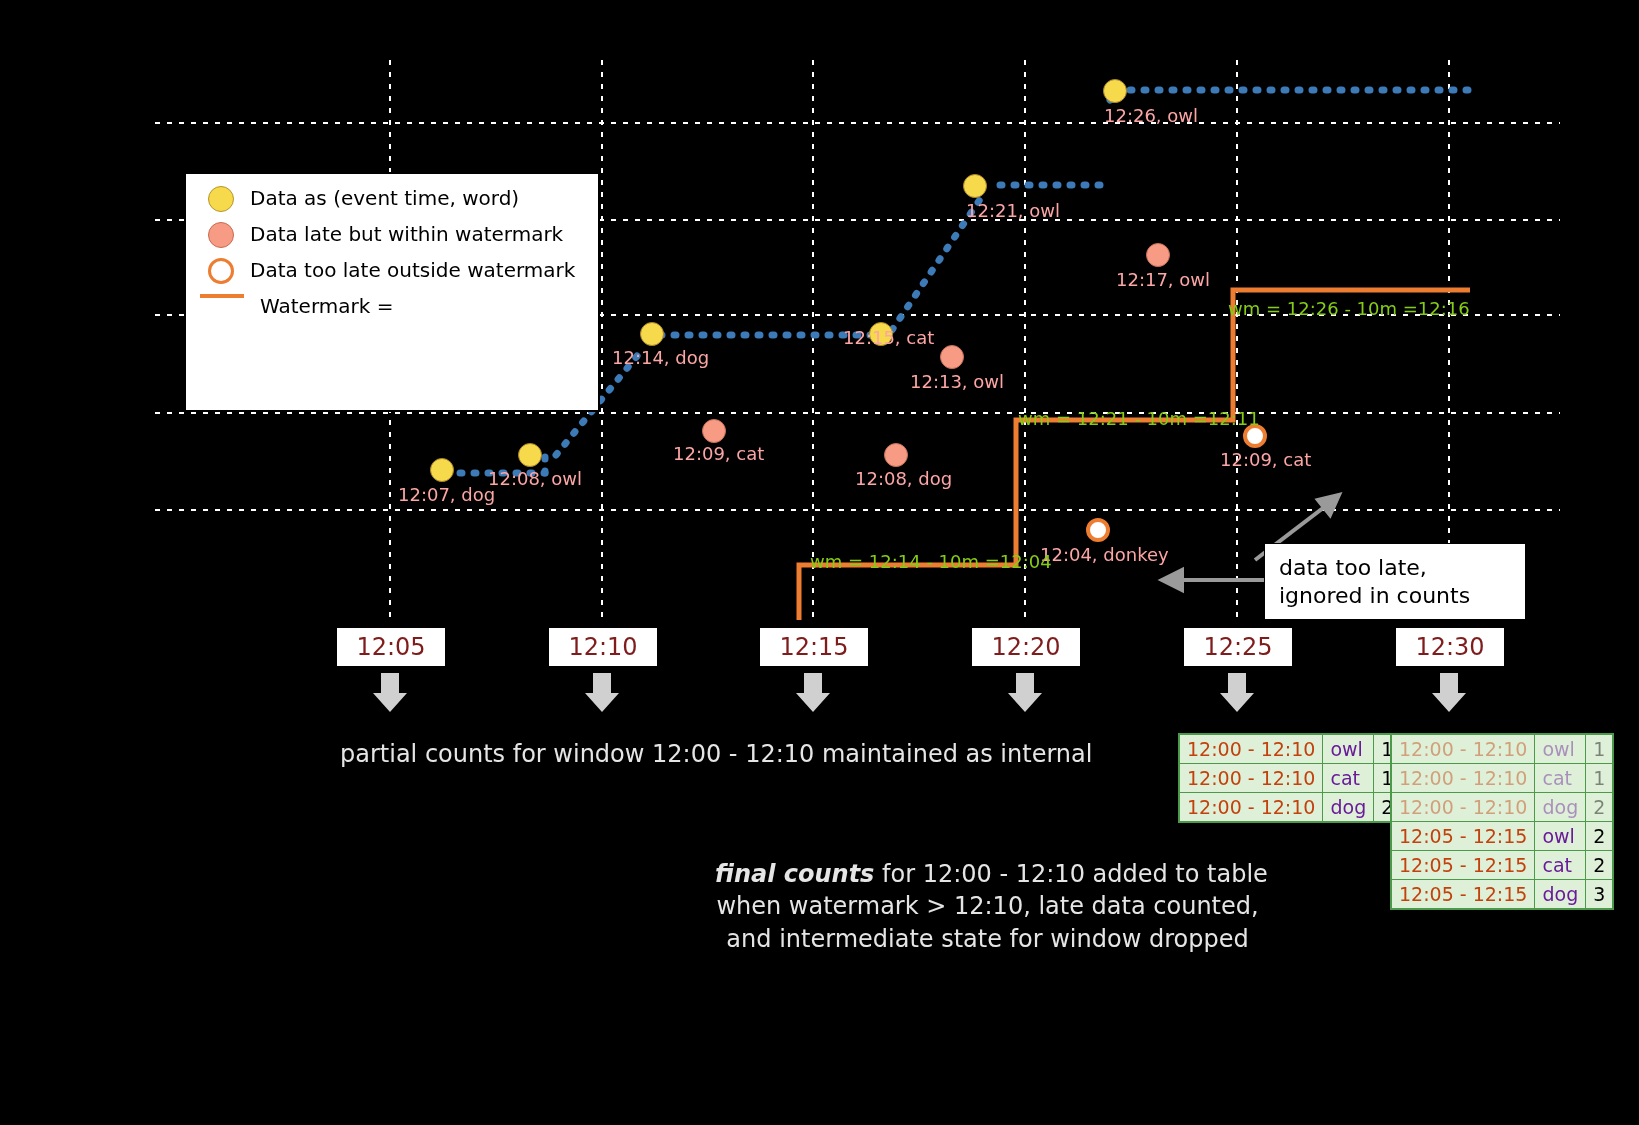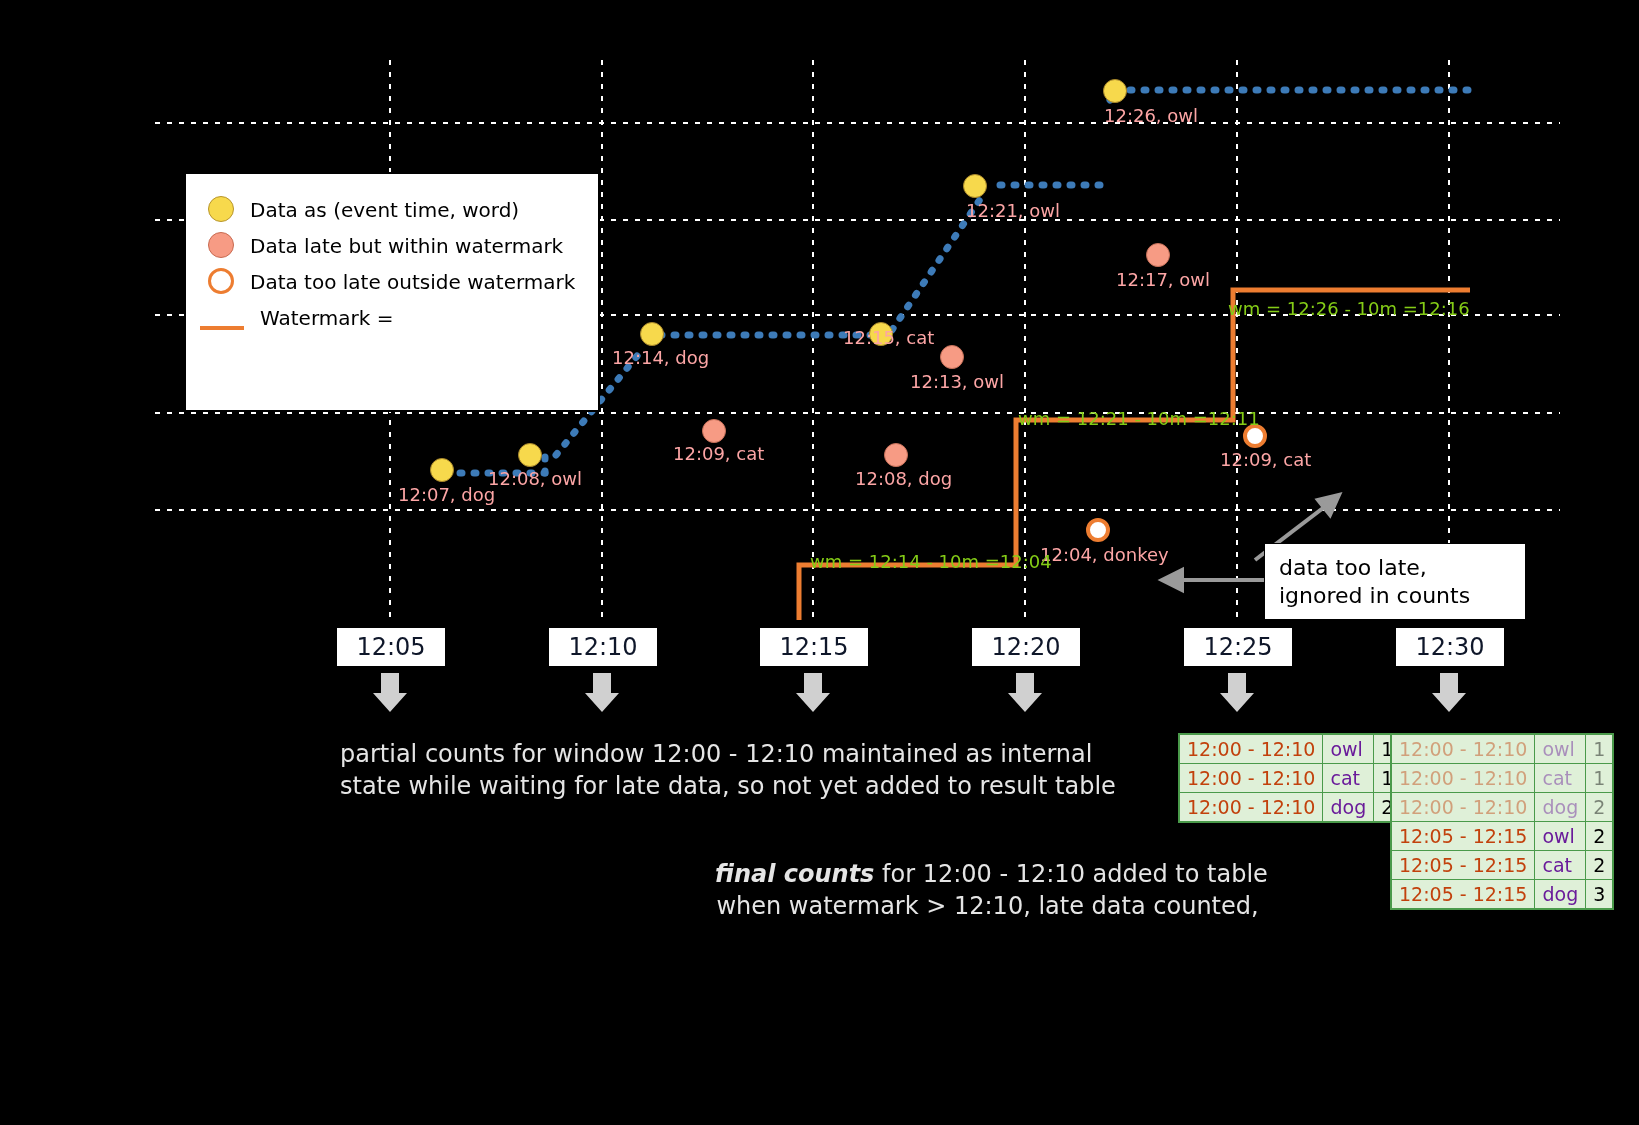--- a/index.html
+++ b/index.html
@@ -2,42 +2,42 @@
 <html><head>
 <meta charset="utf-8">
 <style>
   html,body{margin:0;padding:0;background:#000;}
   body{width:1639px;height:1125px;position:relative;font-family:"DejaVu Sans",sans-serif;overflow:hidden;}
   .stage{position:absolute;left:0;top:0;width:1639px;height:1125px;}
   svg.layer{position:absolute;left:0;top:0;width:1639px;height:1125px;pointer-events:none;}
 
   
   .legend{position:absolute;left:184px;top:172px;width:416px;height:240px;background:#fff;border:2px solid #000;box-sizing:border-box;padding:12px 14px;}
-  .legend-row{display:flex;align-items:flex-end;height:36px;}
+  .legend-row{display:flex;align-items:flex-start;height:36px;}
   .legend-row .lbl{font-size:20px;color:#000;margin-left:16px;white-space:nowrap;}
   .dot{width:26px;height:26px;border-radius:50%;box-sizing:border-box;flex:none;margin-left:8px;}
   .dot.yellow{background:#f7d94c;border:1px solid #b8952a;}
   .dot.salmon{background:#f79b84;border:1px solid #c86a50;}
   .dot.hollow{background:#fff;border:3px solid #ed7d31;}
   .linekey{width:44px;height:0;flex:none;margin-left:0;}
   .linekey.dotted{border-top:6px dotted #3d7bb8;}
   .linekey.solid{border-top:4px solid #ed7d31;}
   .legend-sub{font-size:20px;color:#000;margin-left:74px;}
 
   
   .pt{position:absolute;width:24px;height:24px;border-radius:50%;box-sizing:border-box;}
   .pt.yellow{background:#f7d94c;border:1px solid #a8862a;}
   .pt.salmon{background:#f79b84;border:1px solid #c8715a;}
   .pt.hollow{background:#fff;border:4px solid #ed7d31;}
   .plabel{position:absolute;font-size:18px;color:#fca5a5;white-space:nowrap;}
 
   .wmlabel{position:absolute;font-size:18px;color:#84cc16;background:transparent;white-space:nowrap;}
 
   
-  .tick{position:absolute;background:#fff;border:1px solid #000;font-size:24px;color:#0f172a;
+  .tick{position:absolute;background:#fff;border:1px solid #000;font-size:24px;color:#7f1d1d;
         padding:5px 0;text-align:center;width:108px;}
 
   .callout{position:absolute;background:#fff;border:1px solid #000;padding:10px 14px;font-size:22px;color:#000;line-height:1.25;}
 
   .redtext{position:absolute;color:#e5e5e5;font-size:24px;text-align:center;line-height:1.35;white-space:nowrap;}
   .redtext em{font-style:italic;font-weight:bold;}
 
   
   .restable{position:absolute;border:2px solid #4a9a4a;border-collapse:collapse;background:#dff0d8;}
   .restable td{border:1px solid #4a9a4a;font-size:19px;padding:3px 7px;background:#dff0d8;color:#c2410c;white-space:nowrap;}
@@ -167,26 +167,26 @@
   <div class="tick" style="left:1183px;top:627px;">12:25</div>
   <div class="tick" style="left:1395px;top:627px;">12:30</div>
 
   <div class="callout" style="left:1264px;top:543px;width:232px;">
     <div>data too late,</div>
     <div>ignored in counts</div>
   </div>
 
   <div class="redtext" style="left:340px;top:738px;width:745px;">
     <div>partial counts for window 12:00 - 12:10 maintained as internal</div>
-    <div>state while waiting for late data, so not yet added  to result table</div>
   </div>
 
   <div class="redtext" style="left:715px;top:858px;width:545px;">
     <div><em>final counts</em><span> for 12:00 - 12:10 added to table</span></div>
     <div>when watermark &gt; 12:10, late data counted,</div>
+    <div>and intermediate state for window dropped</div>
   </div>
 
   <table class="restable" style="left:1178px;top:733px;">
     <tbody>
         <tr>
       <td>12:00 - 12:10</td>
       <td class="word">owl</td>
       <td class="num">1</td>
     </tr>
     <tr>

